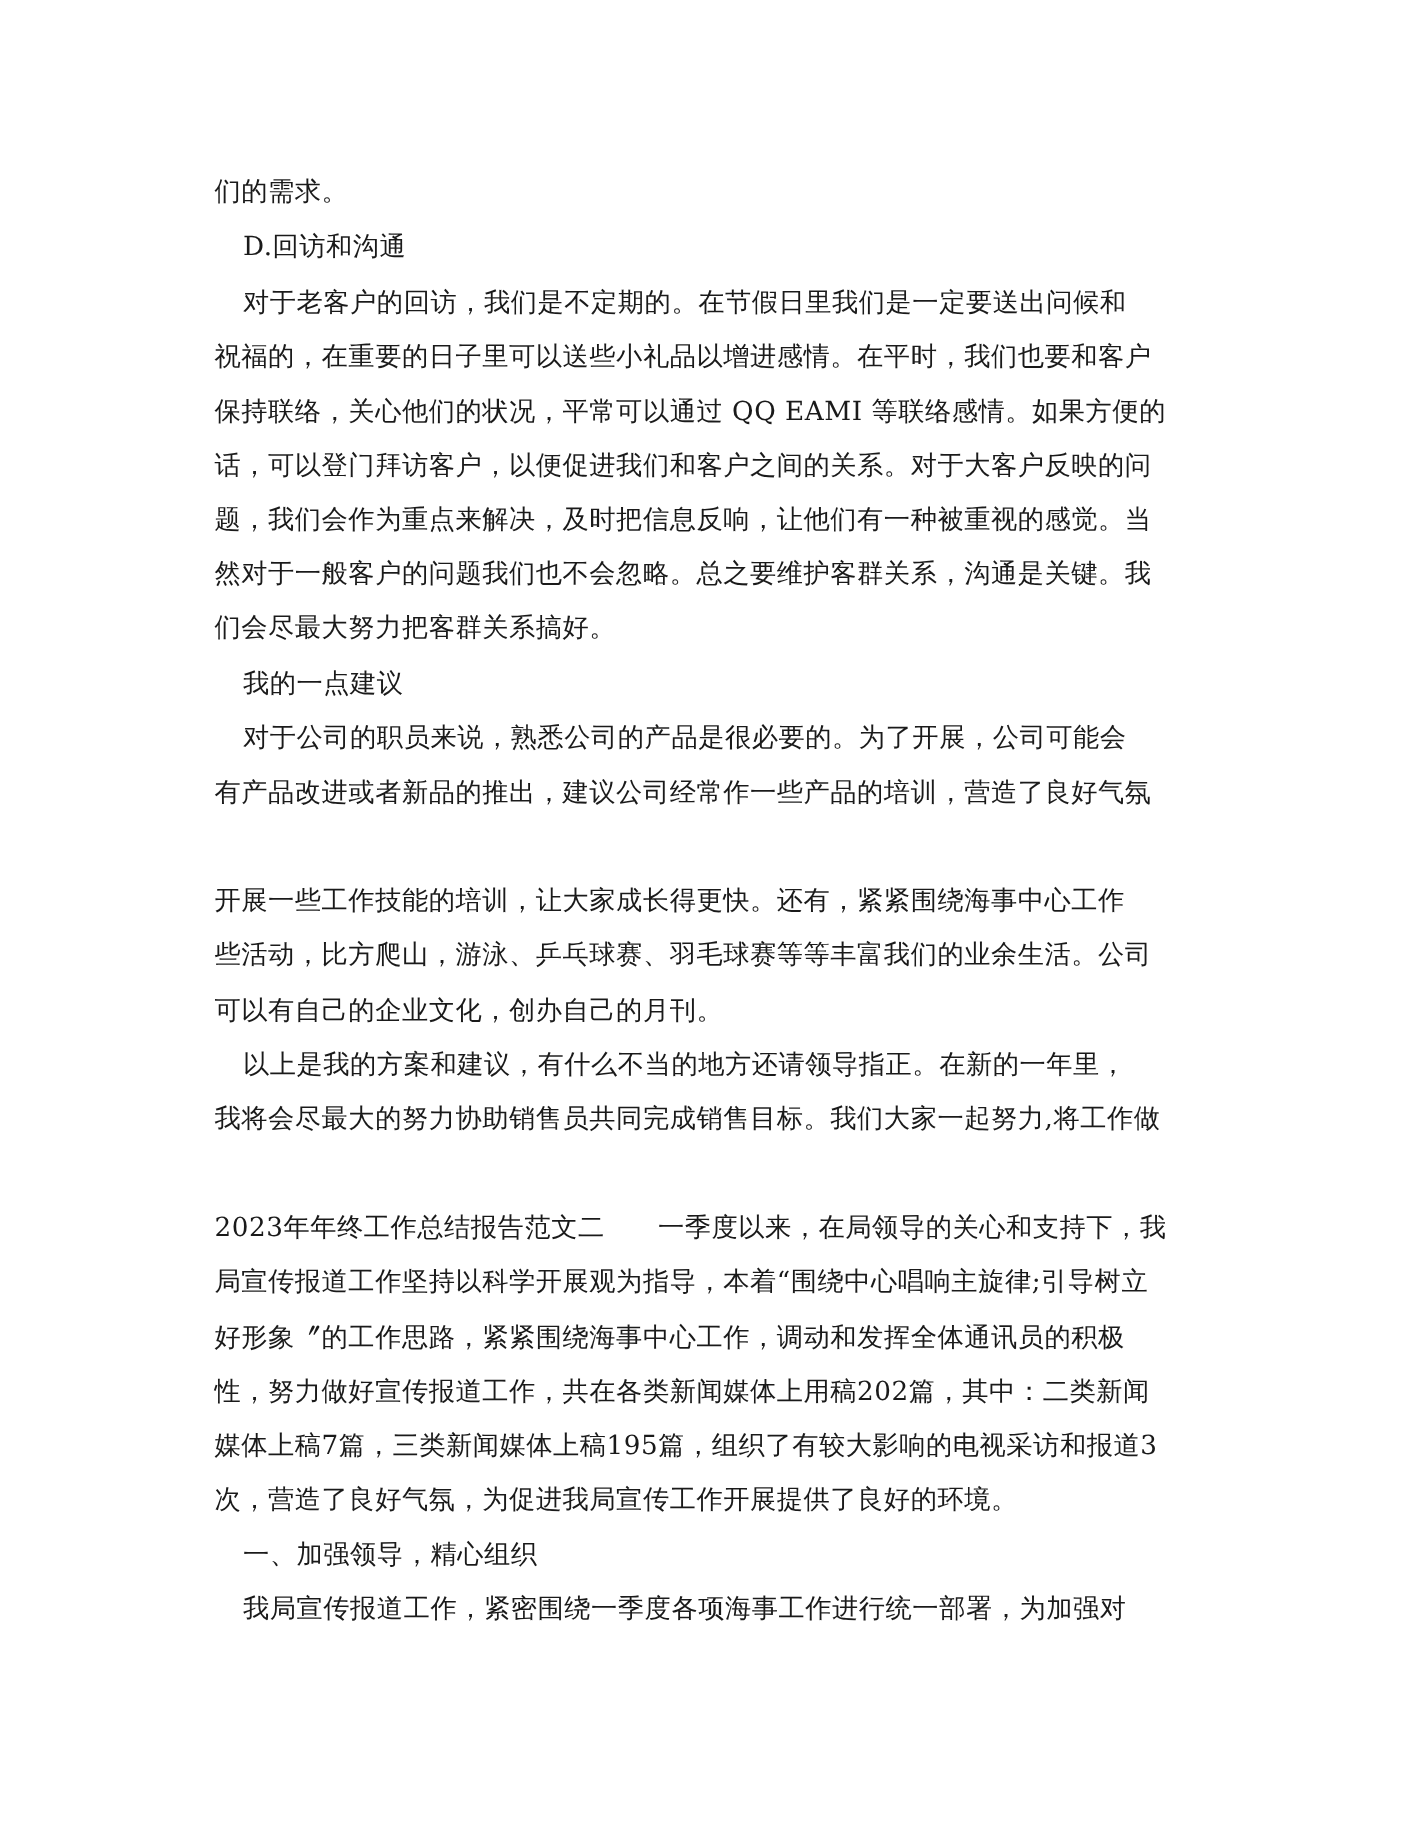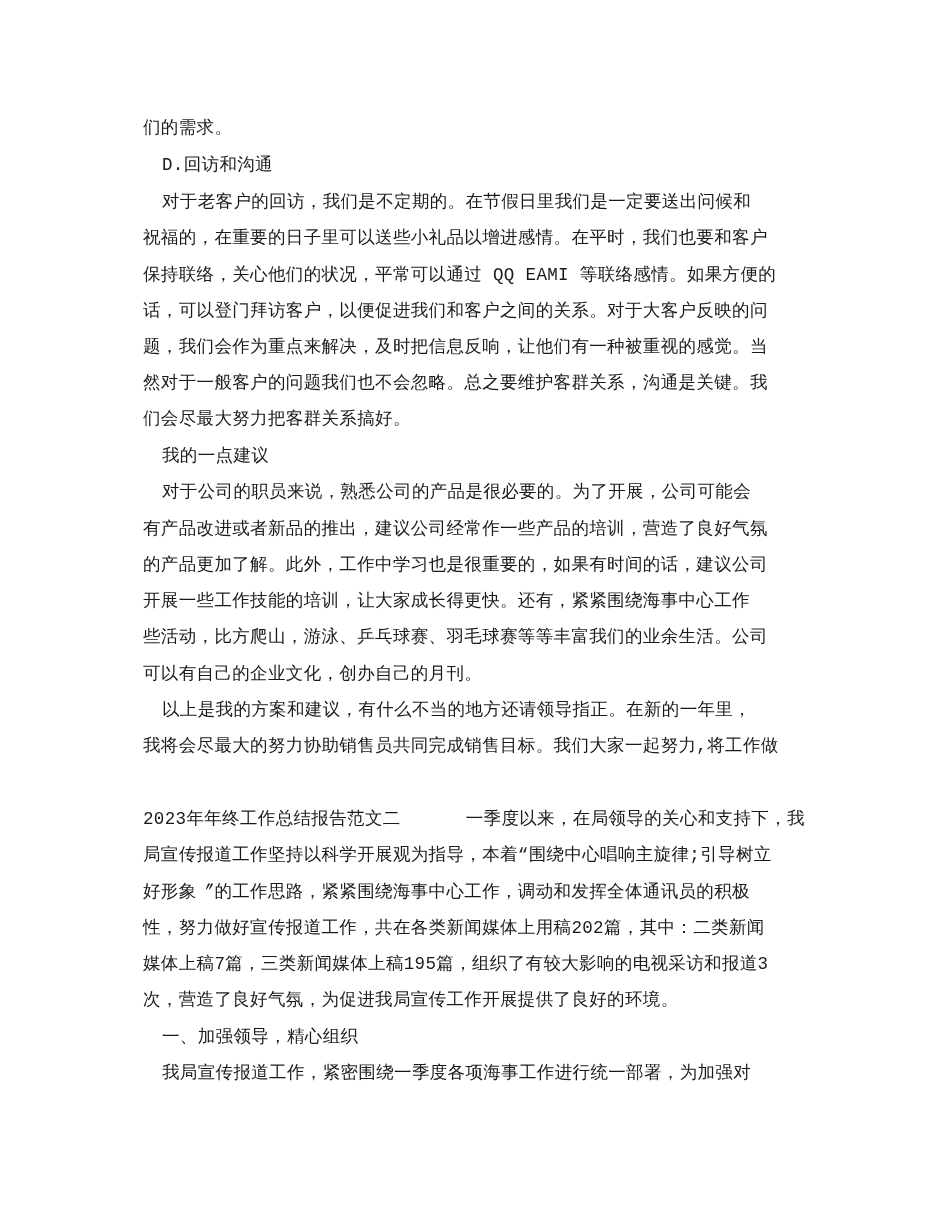--- a/index.html
+++ b/index.html
@@ -15,21 +15,20 @@
     font-family: "DejaVu Serif", "Liberation Serif", serif;
     color: #1a1a1a;
   }
   .page {
     position: absolute;
     left: 0;
     top: 0;
     width: 950px;
     height: 1230px;
     background: #ffffff;
-    font-family: Liberation Mono, monospace;
   }
   .line {
     position: absolute;
     left: 143px;
     height: 30px;
     line-height: 30px;
     font-size: 17.5px;
     white-space: nowrap;
     letter-spacing: 0.35px;
   }
@@ -44,21 +43,20 @@
   <div class="line indent" style="top:187px">对于老客户的回访，我们是不定期的。在节假日里我们是一定要送出问候和</div>
   <div class="line" style="top:223px">祝福的，在重要的日子里可以送些小礼品以增进感情。在平时，我们也要和客户</div>
   <div class="line" style="top:260px">保持联络，关心他们的状况，平常可以通过  QQ EAMI 等联络感情。如果方便的</div>
   <div class="line" style="top:296px">话，可以登门拜访客户，以便促进我们和客户之间的关系。对于大客户反映的问</div>
   <div class="line" style="top:332px">题，我们会作为重点来解决，及时把信息反响，让他们有一种被重视的感觉。当</div>
   <div class="line" style="top:368px">然对于一般客户的问题我们也不会忽略。总之要维护客群关系，沟通是关键。我</div>
   <div class="line" style="top:404px">们会尽最大努力把客群关系搞好。</div>
   <div class="line indent" style="top:441px">我的一点建议</div>
   <div class="line indent" style="top:477px">对于公司的职员来说，熟悉公司的产品是很必要的。为了开展，公司可能会</div>
   <div class="line" style="top:514px">有产品改进或者新品的推出，建议公司经常作一些产品的培训，营造了良好气氛</div>
-  <div class="line" style="top:550px">的产品更加了解。此外，工作中学习也是很重要的，如果有时间的话，建议公司</div>
   <div class="line" style="top:586px">开展一些工作技能的培训，让大家成长得更快。还有，紧紧围绕海事中心工作</div>
   <div class="line" style="top:622px">些活动，比方爬山，游泳、乒乓球赛、羽毛球赛等等丰富我们的业余生活。公司</div>
   <div class="line" style="top:659px">可以有自己的企业文化，创办自己的月刊。</div>
   <div class="line indent" style="top:695px">以上是我的方案和建议，有什么不当的地方还请领导指正。在新的一年里，</div>
   <div class="line" style="top:731px">我将会尽最大的努力协助销售员共同完成销售目标。我们大家一起努力,将工作做</div>
   <div class="line" style="top:804px; white-space:pre">2023年年终工作总结报告范文二      一季度以来，在局领导的关心和支持下，我</div>
   <div class="line" style="top:840px">局宣传报道工作坚持以科学开展观为指导，本着“围绕中心唱响主旋律;引导树立</div>
   <div class="line" style="top:877px">好形象〞的工作思路，紧紧围绕海事中心工作，调动和发挥全体通讯员的积极</div>
   <div class="line" style="top:913px">性，努力做好宣传报道工作，共在各类新闻媒体上用稿202篇，其中：二类新闻</div>
   <div class="line" style="top:949px">媒体上稿7篇，三类新闻媒体上稿195篇，组织了有较大影响的电视采访和报道3</div>

